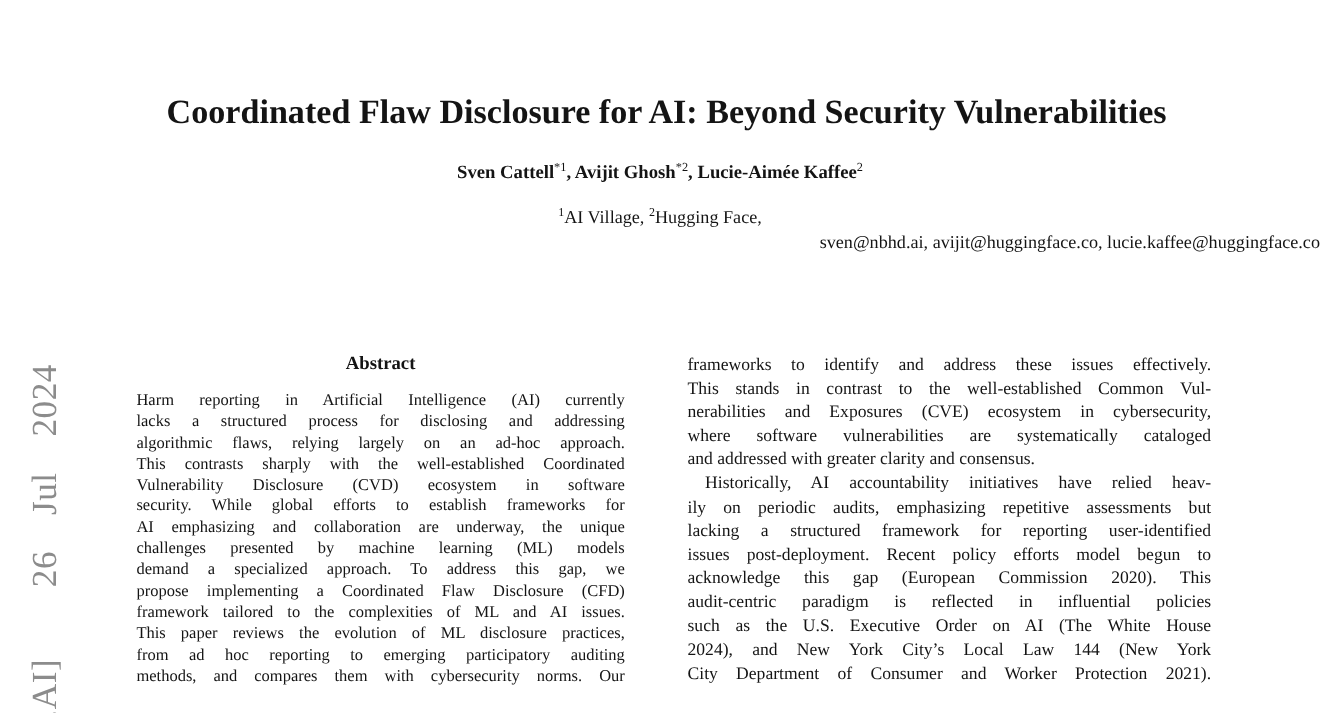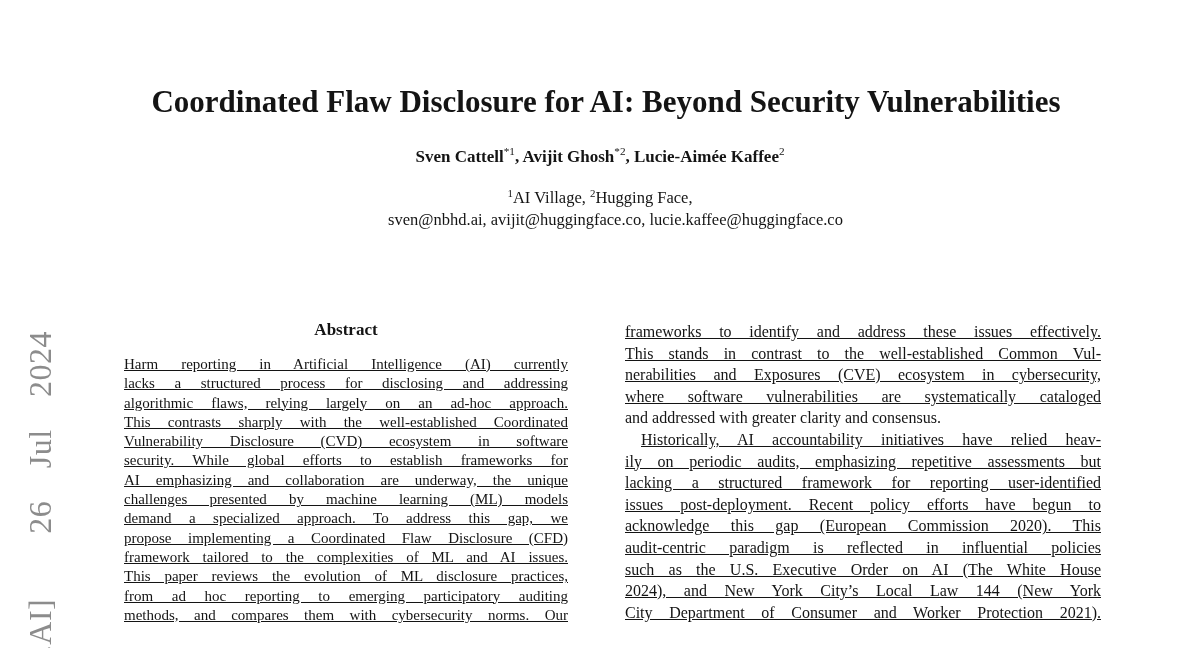--- a/index.html
+++ b/index.html
@@ -54,21 +54,21 @@
     right: 0;
     top: 188px;
     text-align: center;
     font-size: 16.5px;
   }
   .emails {
     position: absolute;
     left: 0;
     right: 0;
     top: 210px;
-    text-align: center;
+    text-align: right;
     font-size: 16.5px;
     padding-left: 31px;
   }
   sup {
     font-size: 66%;
     vertical-align: super;
     line-height: 0;
   }
   .col-left {
     position: absolute;
@@ -92,21 +92,20 @@
     width: 476px;
     top: 321px;
     font-size: 16px;
     line-height: 21.6px;
   }
   .tline { text-align: left; }
   .tline.just {
     text-align: justify;
     -moz-text-align-last: justify;
     text-align-last: justify;
-    text-decoration: underline;
   }
   .tline.ind { text-indent: 16px; }
 </style>
 </head>
 <body>
 
 <div class="page">
 
   <div class="arxiv-stamp">[cs.AI]  26 Jul 2024</div>
 
@@ -140,21 +139,21 @@
 
   <div class="col-right">
       <div class="tline just">frameworks to identify and address these issues effectively.</div>
       <div class="tline just">This stands in contrast to the well-established Common Vul-</div>
       <div class="tline just">nerabilities and Exposures (CVE) ecosystem in cybersecurity,</div>
       <div class="tline just">where software vulnerabilities are systematically cataloged</div>
       <div class="tline">and addressed with greater clarity and consensus.</div>
       <div class="tline just ind">Historically, AI accountability initiatives have relied heav-</div>
       <div class="tline just">ily on periodic audits, emphasizing repetitive assessments but</div>
       <div class="tline just">lacking a structured framework for reporting user-identified</div>
-      <div class="tline just">issues post-deployment. Recent policy efforts have begun to</div>
+      <div class="tline just">issues post-deployment. Recent policy efforts model begun to</div>
       <div class="tline just">acknowledge this gap (European Commission 2020). This</div>
       <div class="tline just">audit-centric paradigm is reflected in influential policies</div>
       <div class="tline just">such as the U.S. Executive Order on AI (The White House</div>
       <div class="tline just">2024), and New York City’s Local Law 144 (New York</div>
       <div class="tline just">City Department of Consumer and Worker Protection 2021).</div>
     </div>
 
 </div>
 
 </body></html>

